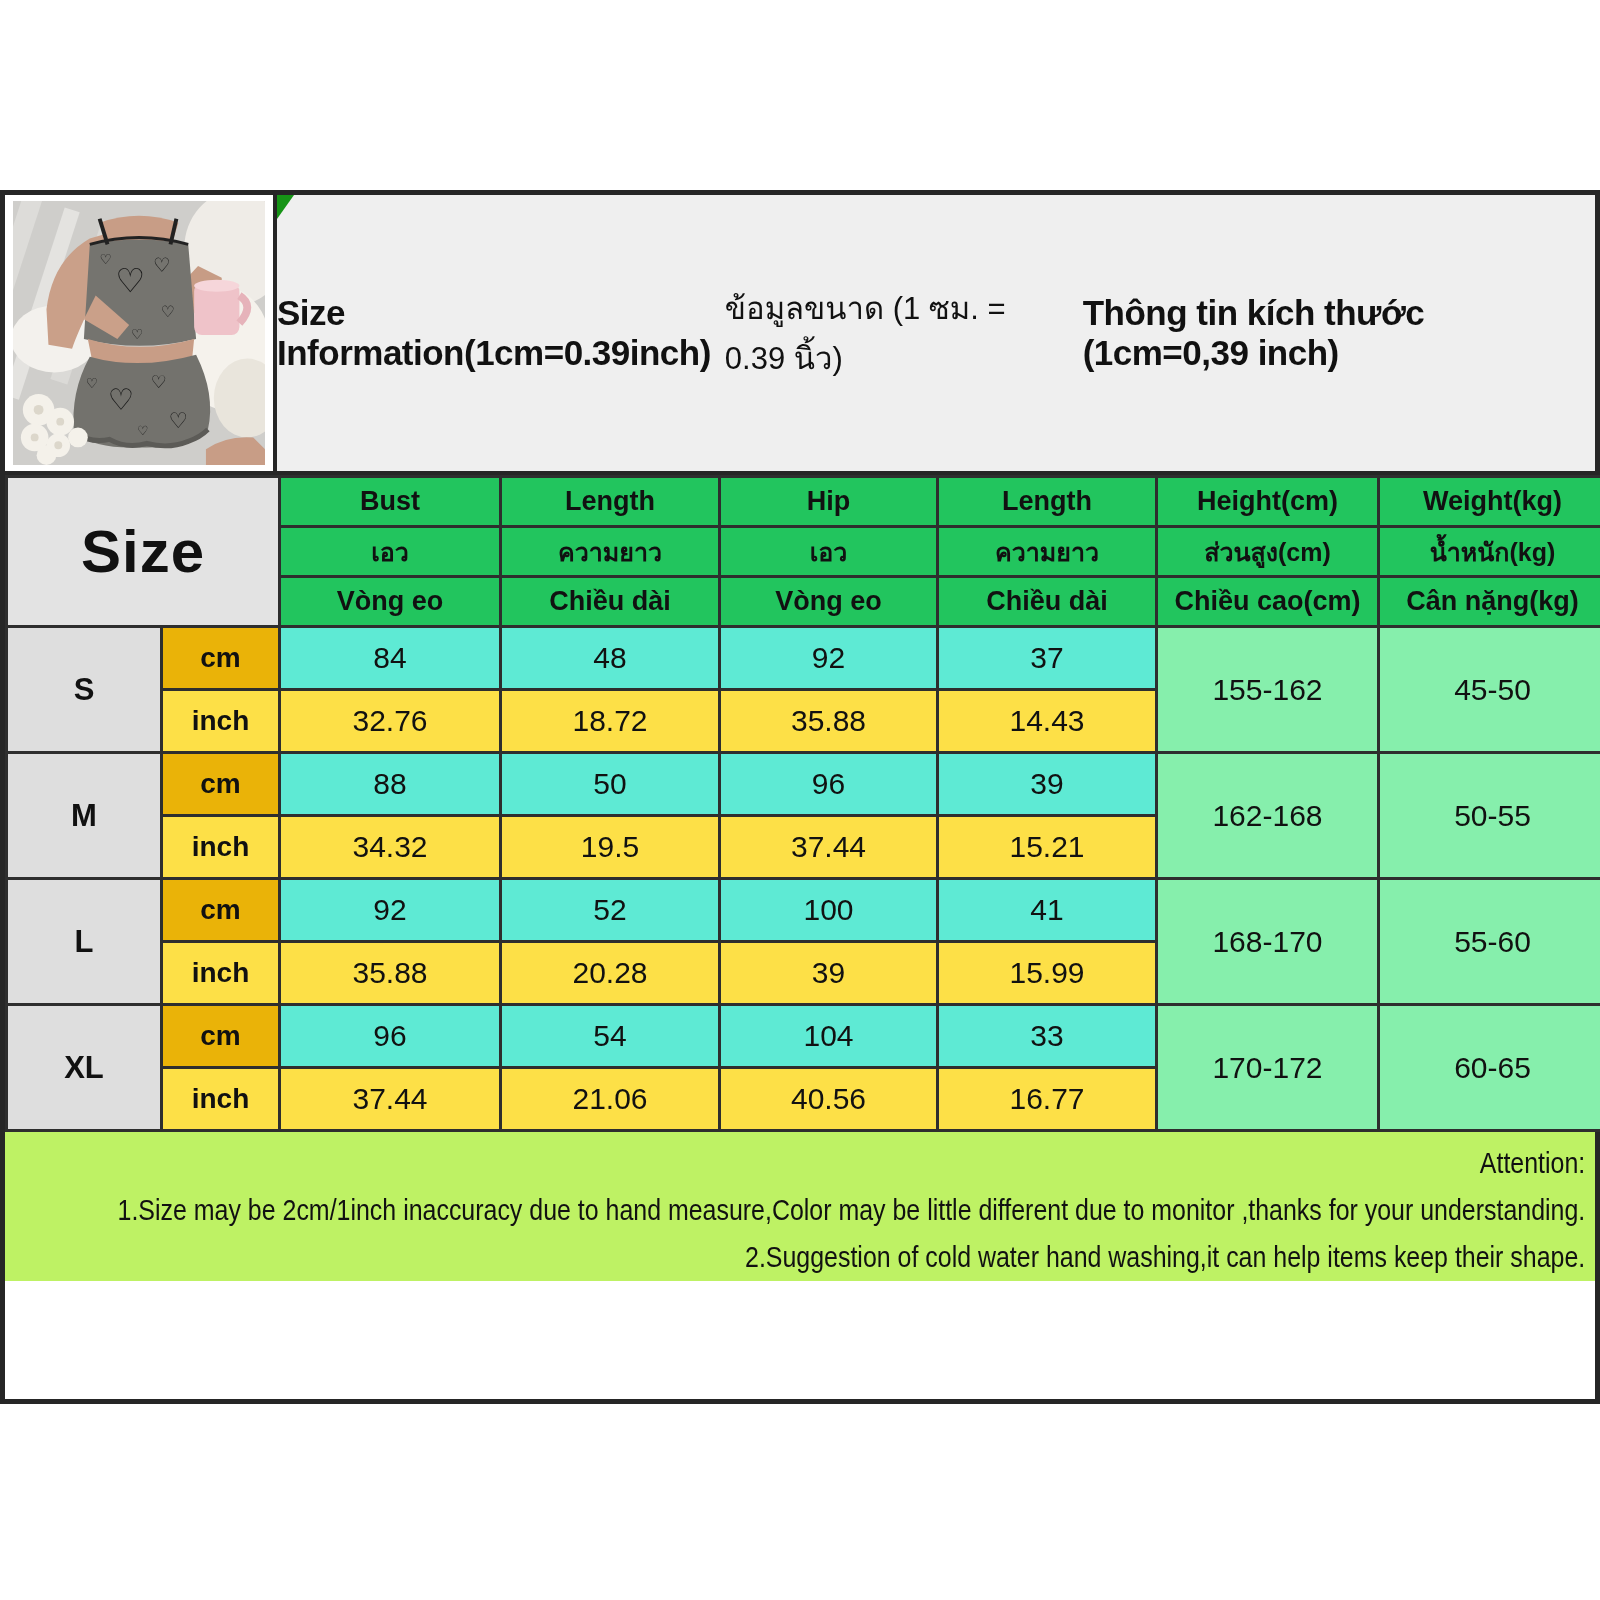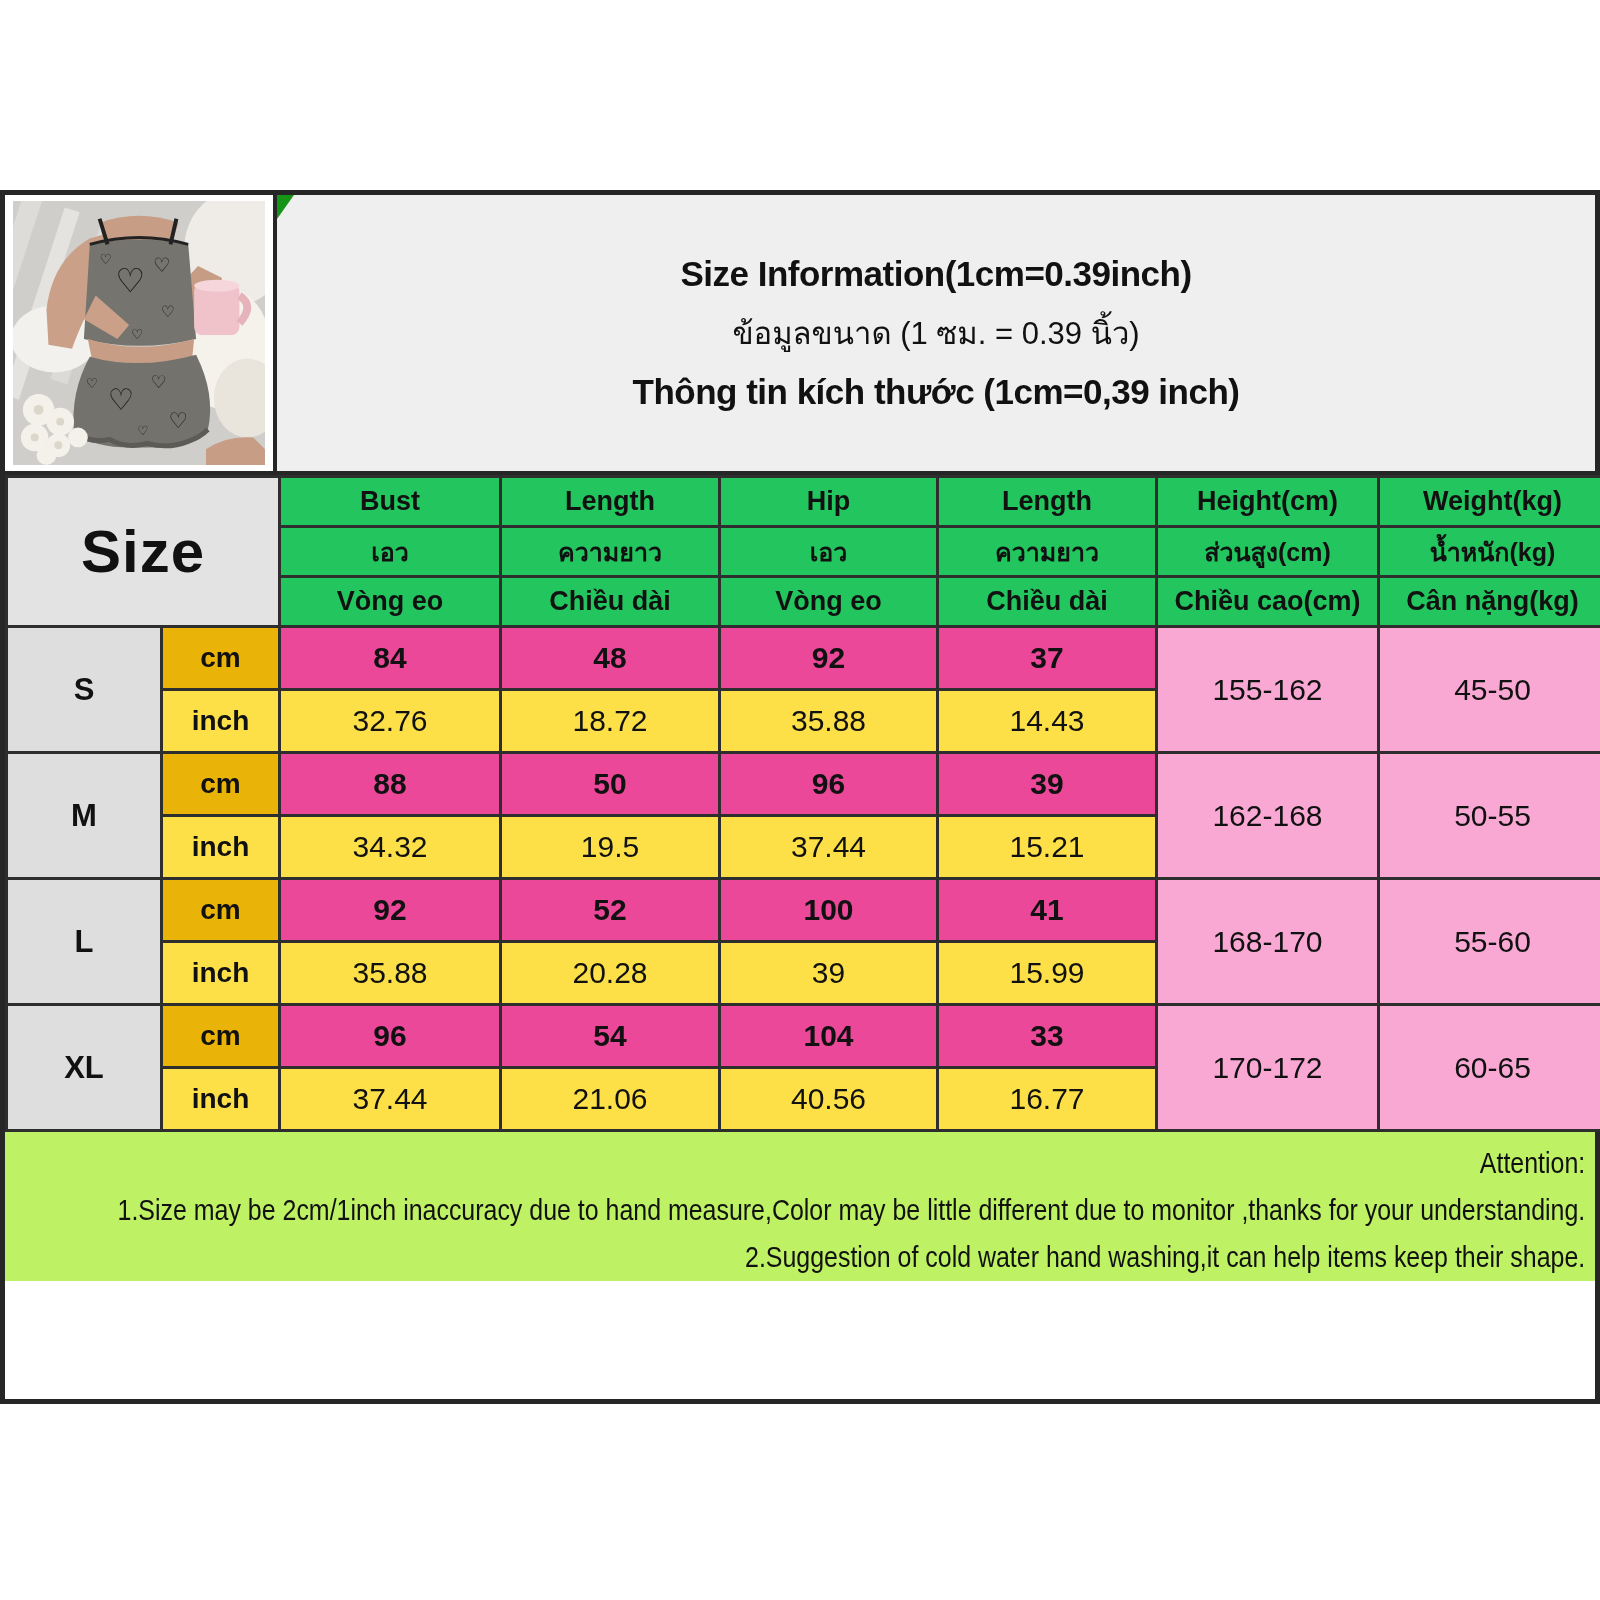--- a/index.html
+++ b/index.html
@@ -6,42 +6,42 @@
   body{width:1600px;height:1600px;overflow:hidden;position:relative;
        font-family:"Liberation Sans","DejaVu Sans",sans-serif;color:#111;}
   .sheet{position:absolute;top:190px;left:0;width:1600px;height:1214px;
          box-sizing:border-box;border:5px solid #262626;background:#fff;}
   
   .top-row{display:flex;height:280px;box-sizing:border-box;border-bottom:4px solid #262626;}
   .photo-cell{width:272px;box-sizing:border-box;border-right:4px solid #262626;
               background:#fff;padding:6px 8px;}
   .photo-cell svg{display:block;width:100%;height:100%;}
   .title-cell{flex:1;background:#efefef;position:relative;display:flex;
-              flex-direction:column;align-items:center;justify-content:center;gap:14px;}
+              flex-direction:row;align-items:center;justify-content:center;gap:14px;}
   .corner{position:absolute;top:0;left:0;width:0;height:0;
           border-top:24px solid #169416;border-right:17px solid transparent;}
   .t-en{font-size:35px;font-weight:bold;letter-spacing:-0.5px;}
   .t-th{font-size:31px;font-weight:normal;}
   .t-vi{font-size:35px;font-weight:bold;letter-spacing:-0.5px;}
   
   table{border-collapse:collapse;width:100%;table-layout:fixed;}
   td{border:3px solid #2e2e2e;text-align:center;vertical-align:middle;
      padding:0;overflow:hidden;white-space:nowrap;}
   tr.hrow{height:50px;}
   tr.drow{height:63px;}
   td.hd{background:#22c55e;font-weight:bold;font-size:27px;}
   td.hd-th{font-size:25px;}
   td.size-cell{background:#e3e3e3;font-weight:bold;font-size:60px;letter-spacing:1px;}
   td.lbl{background:#dedede;font-weight:bold;font-size:31px;}
   td.unit{font-weight:bold;font-size:28px;}
   td.num{font-size:30px;}
-  td.g{background:#ec4899;font-weight:bold;}
+  td.g{background:#5eead4;}
   td.w{background:#fde047;}
   td.ug{background:#eab308;}
-  td.range{background:#f9a8d4;font-size:30px;}
+  td.range{background:#86efac;font-size:30px;}
   
   .attention{padding:8px 6px 0 8px;background:#bef264;text-align:right;}
   .attn-inner{transform:scaleX(0.86);transform-origin:0 0;width:116%;
               font-size:29px;line-height:1.62;letter-spacing:0;}
   .attn-inner div{min-height:1em;}
 </style>
 </head>
 <body>
 
 <div class="sheet">

